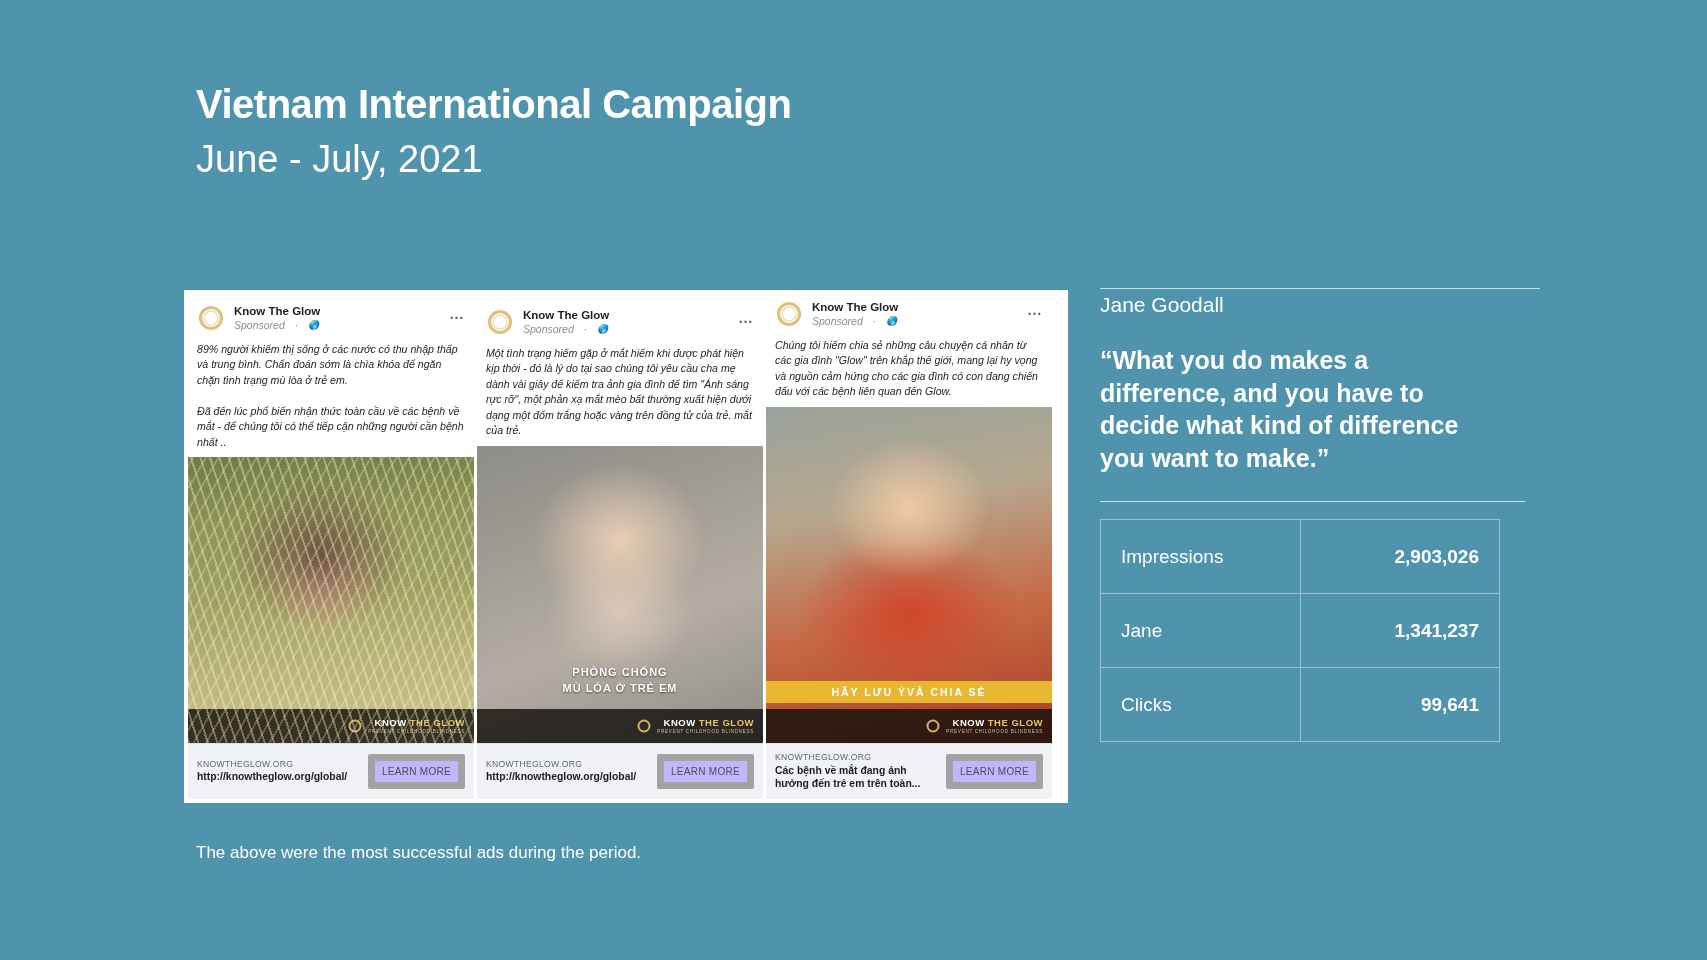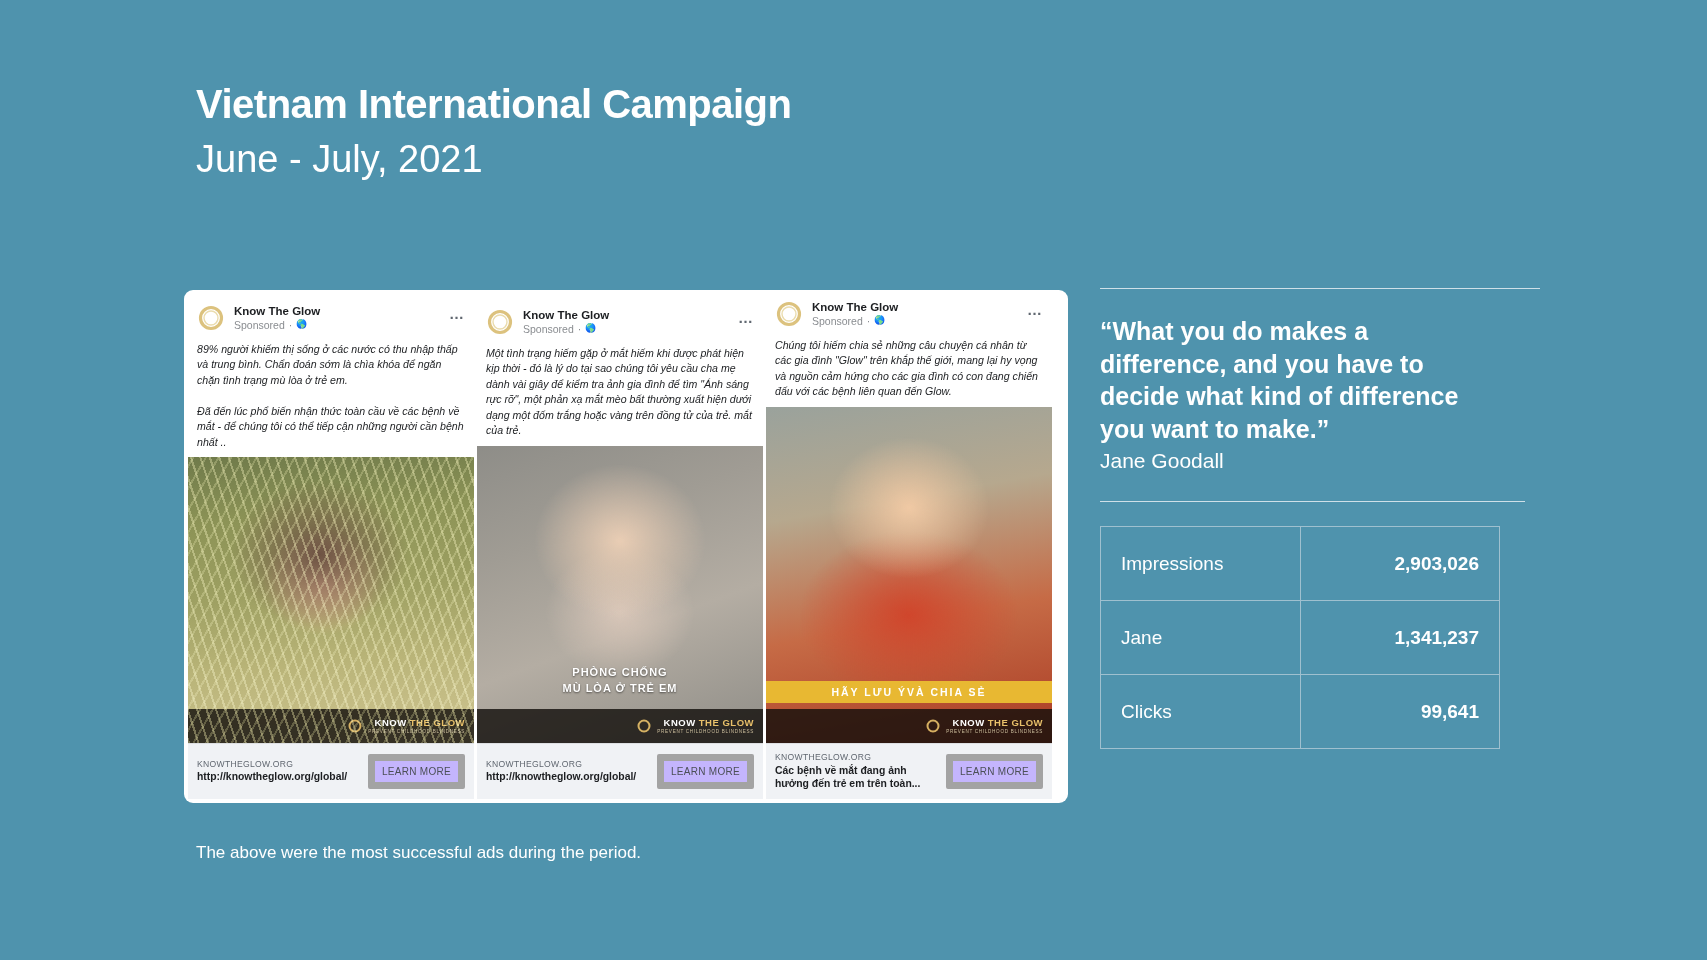--- a/index.html
+++ b/index.html
@@ -35,21 +35,20 @@
   
   #ads-panel {
     position: absolute;
     left: 184px; top: 290px;
     width: 884px; height: 513px;
     background: #ffffff;
     display: flex;
     padding: 4px 4px 4px 4px;
     gap: 3px;
     overflow: hidden;
-    border-radius: 9px;
   }
   .ad-card {
     position: relative;
     width: 286px;
     background: #ffffff;
     display: flex;
     flex-direction: column;
     overflow: hidden;
   }
   .ad-card.card-2 { margin-top: 4px; }
@@ -75,21 +74,23 @@
     font-size: 11.5px;
     font-weight: bold;
     color: #1c1e21;
     line-height: 1.25;
   }
   .ad-sponsored {
     font-size: 10.5px;
     color: #8a8d91;
     line-height: 1.35;
     display: flex;
-    gap: 4px;
+    align-items: center;
+    gap: 10px;
+    font-style: italic;
   }
   .globe-glyph { font-size: 9px; color: #8a8d91; }
   .ad-dots {
     position: absolute;
     right: 9px; top: 12px;
     font-size: 15px;
     letter-spacing: 1px;
     color: #606770;
     line-height: 1;
     font-weight: bold;
@@ -248,21 +249,21 @@
   }
   #quote-author {
     font-size: 21px;
     font-weight: normal;
     color: #ffffff;
     line-height: 1.3;
     margin-top: 2px;
   }
 
   #stats-table {
-    margin-top: 24px;
+    margin-top: 17px;
     width: 400px;
     border-collapse: collapse;
     table-layout: fixed;
   }
   #stats-table td {
     border: 1px solid #9fc0cf;
     height: 74px;
     padding: 0 20px;
     color: #ffffff;
     vertical-align: middle;
@@ -410,22 +411,22 @@
     </div>
   </div>
 
 </div>
 
 <div id="ads-caption">The above were the most successful ads during the period.</div>
 
 <div id="right-col">
   <hr class="rule" id="rule-top">
 
+  <div id="quote-author">Jane Goodall</div>
   <div id="quote-text">“What you do makes a difference, and you have to decide what kind of difference you want to make.”</div>
-  <div id="quote-author">Jane Goodall</div>
 
   <hr class="rule" id="rule-mid">
 
   <table id="stats-table">
     <tbody>
       <tr>
         <td class="metric-label">Impressions</td>
         <td class="metric-value">2,903,026</td>
       </tr>
       <tr>

